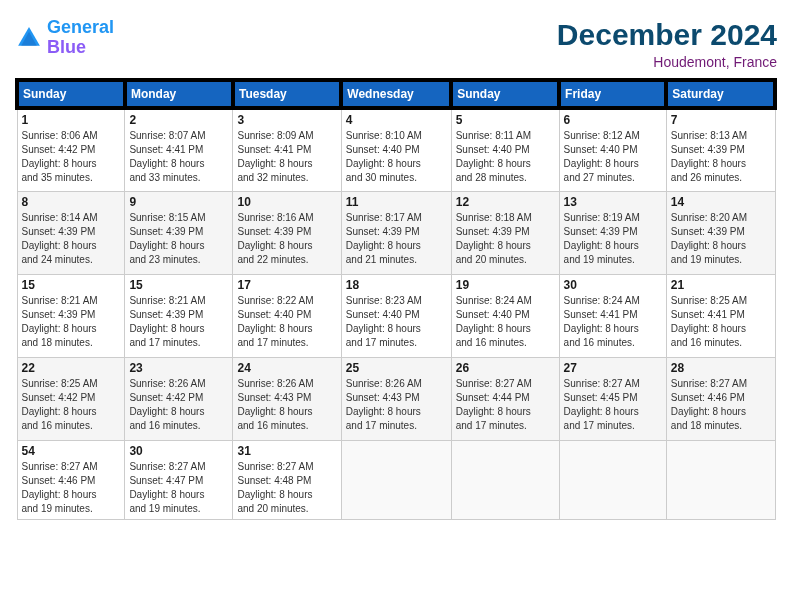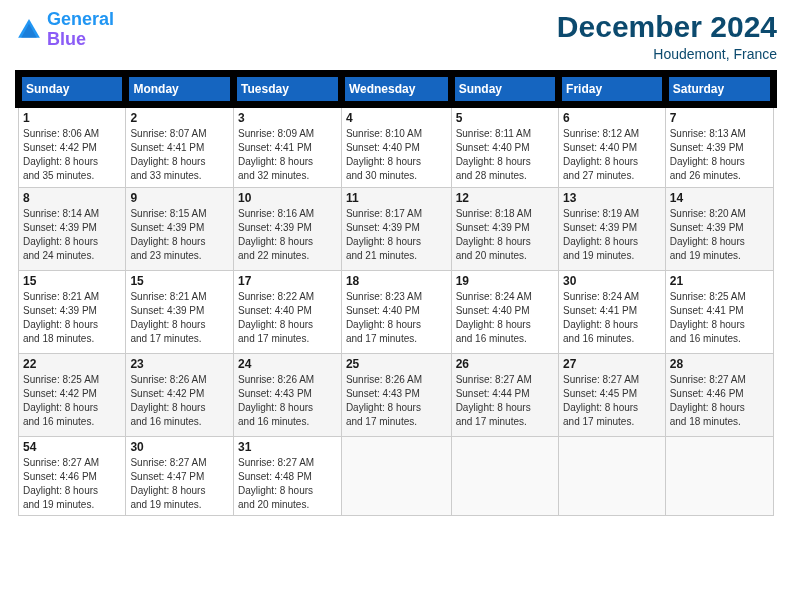--- a/index.html
+++ b/index.html
@@ -7,21 +7,21 @@
       font-family: Arial, sans-serif;
       background: #fff;
       width: 792px;
       height: 612px;
       overflow: hidden;
     }
     .page {
       width: 792px;
       height: 612px;
       background: #fff;
-      padding: 10px 15px;
+      padding: 18px 15px;
     }
     .header {
       display: flex;
       justify-content: space-between;
       align-items: flex-start;
       margin-bottom: 8px;
     }
     .logo {
       display: flex;
       align-items: center;
@@ -43,36 +43,36 @@
     .title-block {
       text-align: right;
     }
     .main-title {
       font-size: 30px;
       font-weight: bold;
       color: #0c4a6e;
     }
     .subtitle {
       font-size: 14px;
-      color: #0c4a6e;
+      color: #701a75;
       margin-top: 2px;
     }
     .calendar {
       width: 100%;
       border-collapse: collapse;
       font-size: 10px;
     }
     .calendar th {
       background: #1565C0;
       color: #fff;
       padding: 5px 4px;
       text-align: left;
       font-size: 12px;
       font-weight: bold;
-      border: 7px solid #000000;
+      border: 4px solid #000000;
     }
     .calendar td {
       border: 1px solid #ccc;
       padding: 3px 4px;
       vertical-align: top;
       width: 113px;
       height: 83px;
       background: #fff;
     }
     .calendar tr:nth-child(even) td {

